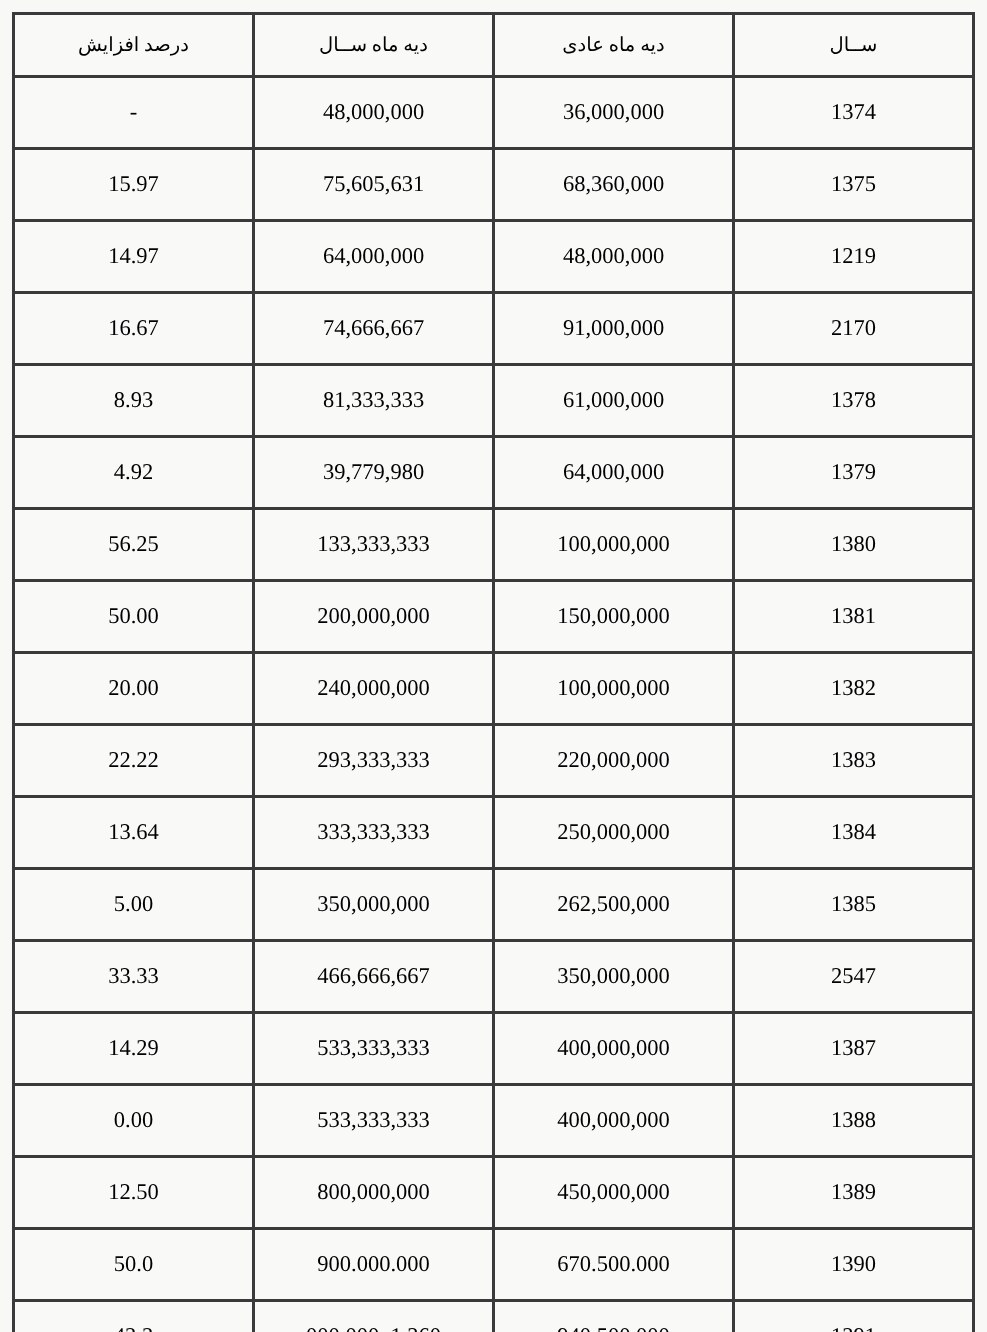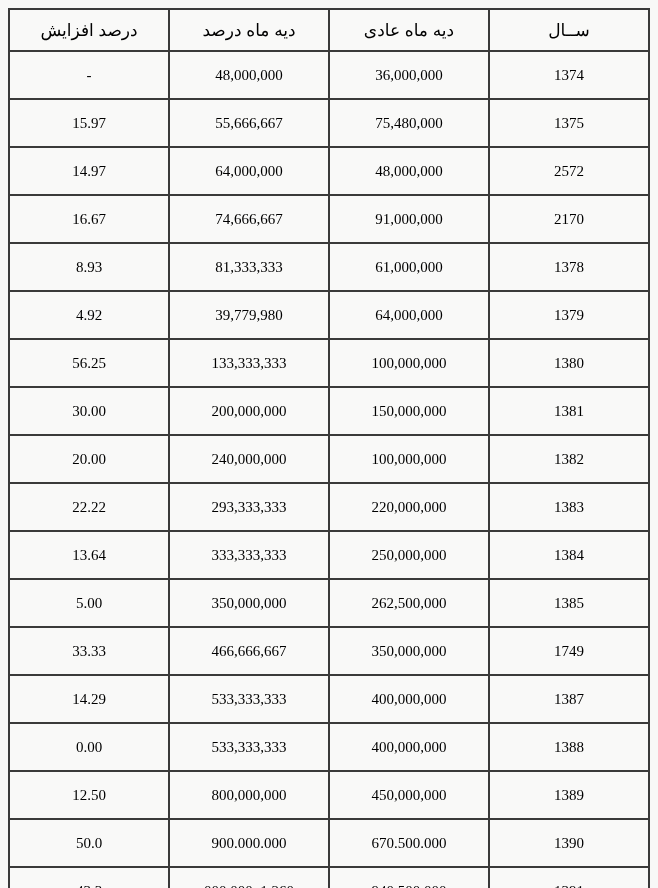--- a/index.html
+++ b/index.html
@@ -27,22 +27,22 @@
     border: 2px solid #3a3a3a;
     text-align: center;
     vertical-align: middle;
     color: #000000;
     padding: 0;
     overflow: hidden;
     white-space: nowrap;
   }
   th {
     height: 40px;
-    font-family: Liberation Sans, sans-serif;
-    font-size: 17px;
+    font-family: Liberation Serif, serif;
+    font-size: 13px;
     font-weight: normal;
     margin-left: 44px;
   }
   td {
     height: 46px;
     font-family: "Liberation Serif", serif;
     font-size: 15px;
   }
   col { width: 25%; }
 </style>
@@ -54,39 +54,39 @@
     <colgroup>
       <col>
         <col>
         <col>
         <col>
     </colgroup>
     <thead>
       <tr>
           <th>ســال</th>
           <th>دیه ماه عادی</th>
-          <th>دیه ماه درصد</th>
+          <th>دیه ماه ســال</th>
           <th>درصد افزایش</th>
         </tr>
     </thead>
     <tbody>
         <tr>
           <td>1374</td>
           <td>36,000,000</td>
           <td>48,000,000</td>
           <td>-</td>
         </tr>
         <tr>
           <td>1375</td>
-          <td>75,480,000</td>
-          <td>55,666,667</td>
+          <td>68,360,000</td>
+          <td>75,605,631</td>
           <td>15.97</td>
         </tr>
         <tr>
-          <td>2572</td>
+          <td>1219</td>
           <td>48,000,000</td>
           <td>64,000,000</td>
           <td>14.97</td>
         </tr>
         <tr>
           <td>2170</td>
           <td>91,000,000</td>
           <td>74,666,667</td>
           <td>16.67</td>
         </tr>
@@ -105,21 +105,21 @@
         <tr>
           <td>1380</td>
           <td>100,000,000</td>
           <td>133,333,333</td>
           <td>56.25</td>
         </tr>
         <tr>
           <td>1381</td>
           <td>150,000,000</td>
           <td>200,000,000</td>
-          <td>30.00</td>
+          <td>50.00</td>
         </tr>
         <tr>
           <td>1382</td>
           <td>100,000,000</td>
           <td>240,000,000</td>
           <td>20.00</td>
         </tr>
         <tr>
           <td>1383</td>
           <td>220,000,000</td>
@@ -132,21 +132,21 @@
           <td>333,333,333</td>
           <td>13.64</td>
         </tr>
         <tr>
           <td>1385</td>
           <td>262,500,000</td>
           <td>350,000,000</td>
           <td>5.00</td>
         </tr>
         <tr>
-          <td>1749</td>
+          <td>2547</td>
           <td>350,000,000</td>
           <td>466,666,667</td>
           <td>33.33</td>
         </tr>
         <tr>
           <td>1387</td>
           <td>400,000,000</td>
           <td>533,333,333</td>
           <td>14.29</td>
         </tr>

